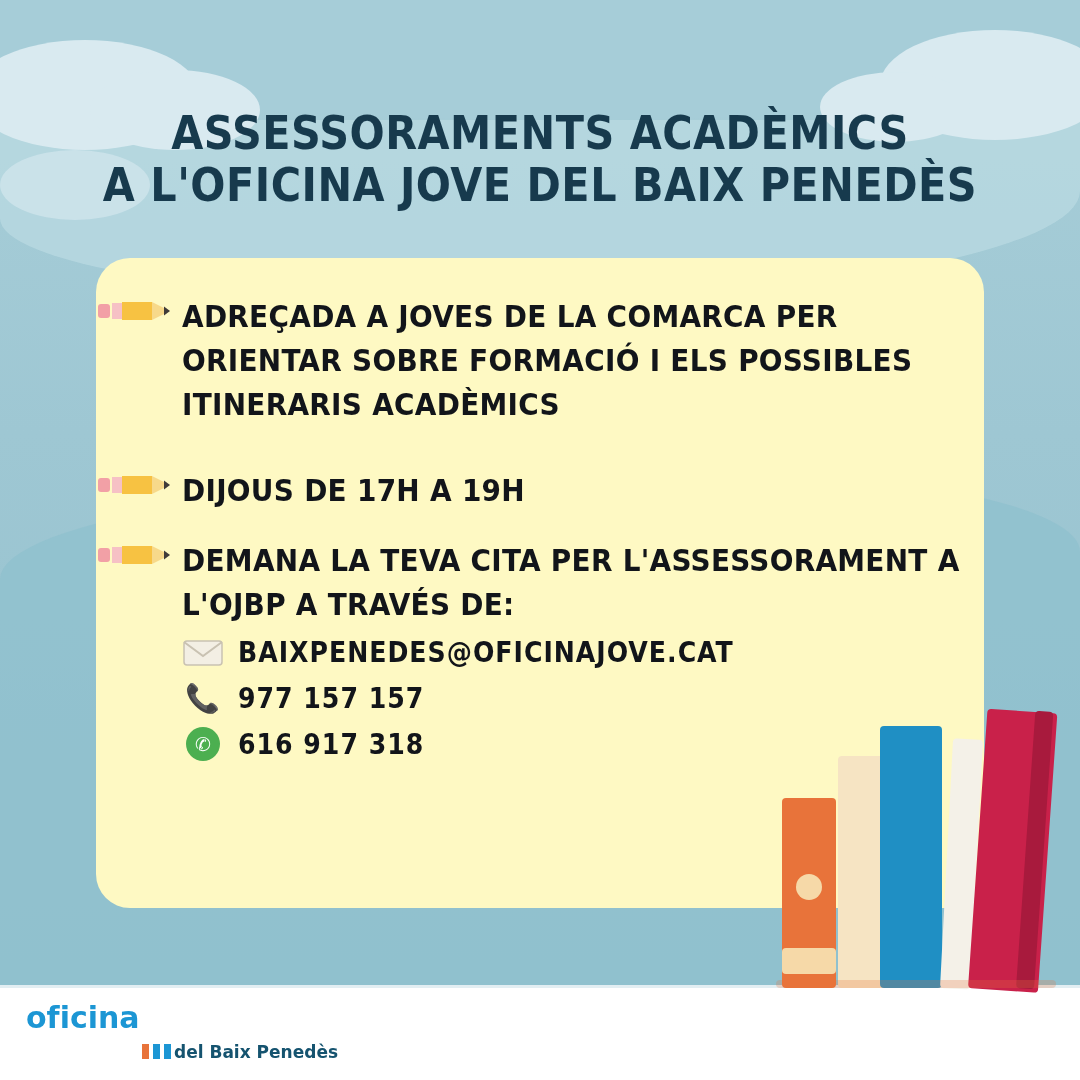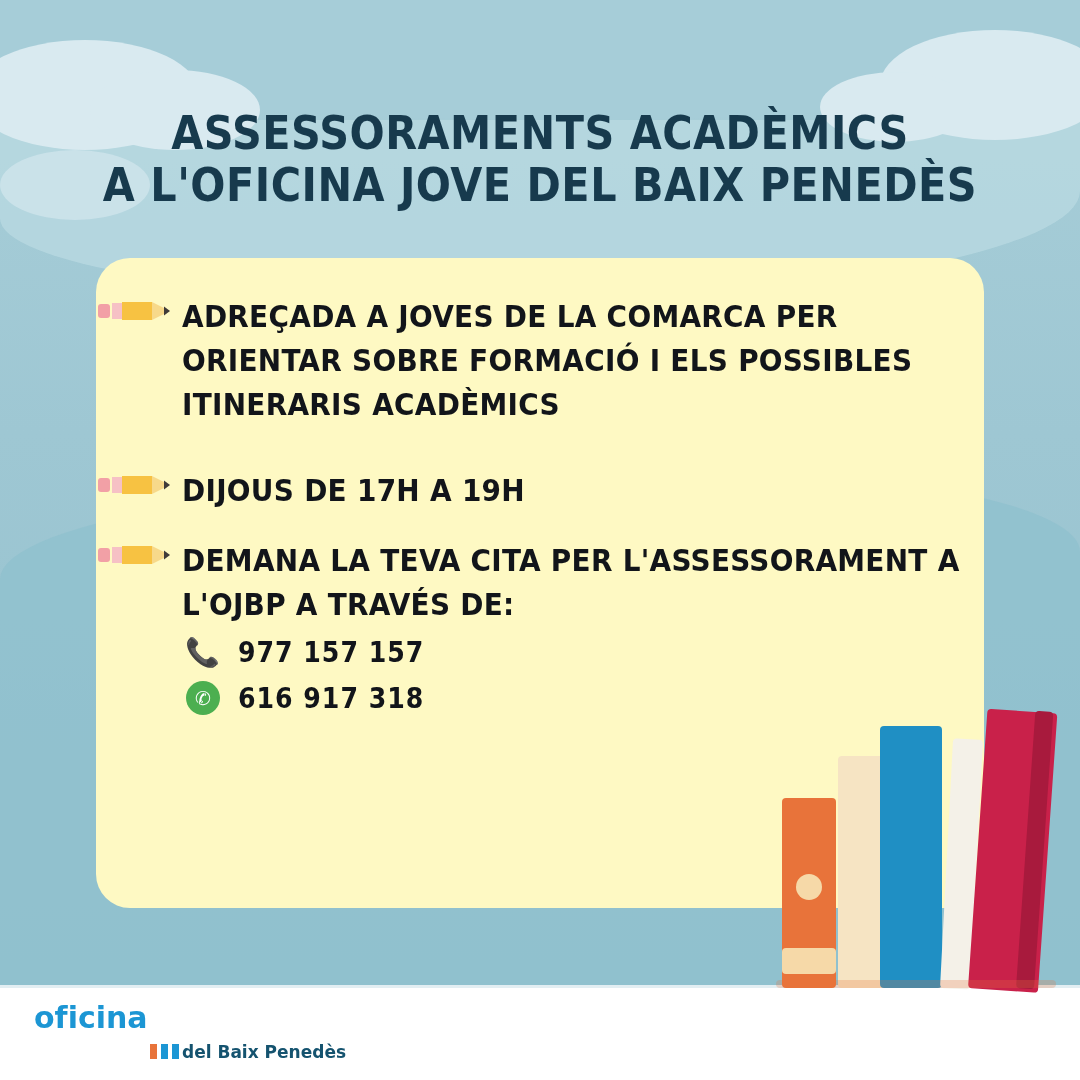--- a/index.html
+++ b/index.html
@@ -174,21 +174,21 @@
     color: #0f1b26; font-size: 28px;
   }
 
   
   .books { position: absolute; right: 24px; bottom: 92px; width: 280px; height: 330px; }
   .book { position: absolute; bottom: 0; border-radius: 4px; }
 
   
   .logo {
     position: absolute;
-    left: 32px;
+    left: 24px;
     bottom: 8px;
     width: 330px;
     height: 80px;
   }
   .logo-oficina {
     position: absolute; left: 2px; top: 8px;
     color: #1c96d4; font-size: 30px; font-weight: bold;
     font-family: "DejaVu Sans", sans-serif;
   }
   .logo-jove {
@@ -257,20 +257,29 @@
           <rect x="0" y="4" width="12" height="14" rx="3" fill="#f2a0a6"></rect>
           <rect x="14" y="3" width="10" height="16" fill="#f6c1c5"></rect>
           <rect x="24" y="2" width="30" height="18" fill="#f7c242"></rect>
           <polygon points="54,2 72,11 54,20" fill="#f7d98a"></polygon>
           <polygon points="66,6.5 72,11 66,15.5" fill="#3f3b39"></polygon>
         </svg>
         <div class="item-text">DEMANA LA TEVA CITA PER L'ASSESSORAMENT A L'OJBP A TRAVÉS DE:</div>
 
         <div class="contacts">
 
+          <div class="contact-row">
+            <span class="glyph">
+              <svg width="40" height="28" viewBox="0 0 40 28">
+                <rect x="1" y="3" width="38" height="24" rx="3" fill="#f3efe4" stroke="#c9c2b2" stroke-width="1.5"></rect>
+                <polyline points="1,4 20,18 39,4" fill="none" stroke="#c9c2b2" stroke-width="2"></polyline>
+              </svg>
+            </span>
+            <span class="ctext">BAIXPENEDES@OFICINAJOVE.CAT</span>
+          </div>
 
           <div class="contact-row">
             <span class="glyph phone-badge">📞</span>
             <span class="ctext">977 157 157</span>
           </div>
 
           <div class="contact-row">
             <span class="glyph">
               <span class="wa-badge">✆</span>
             </span>

